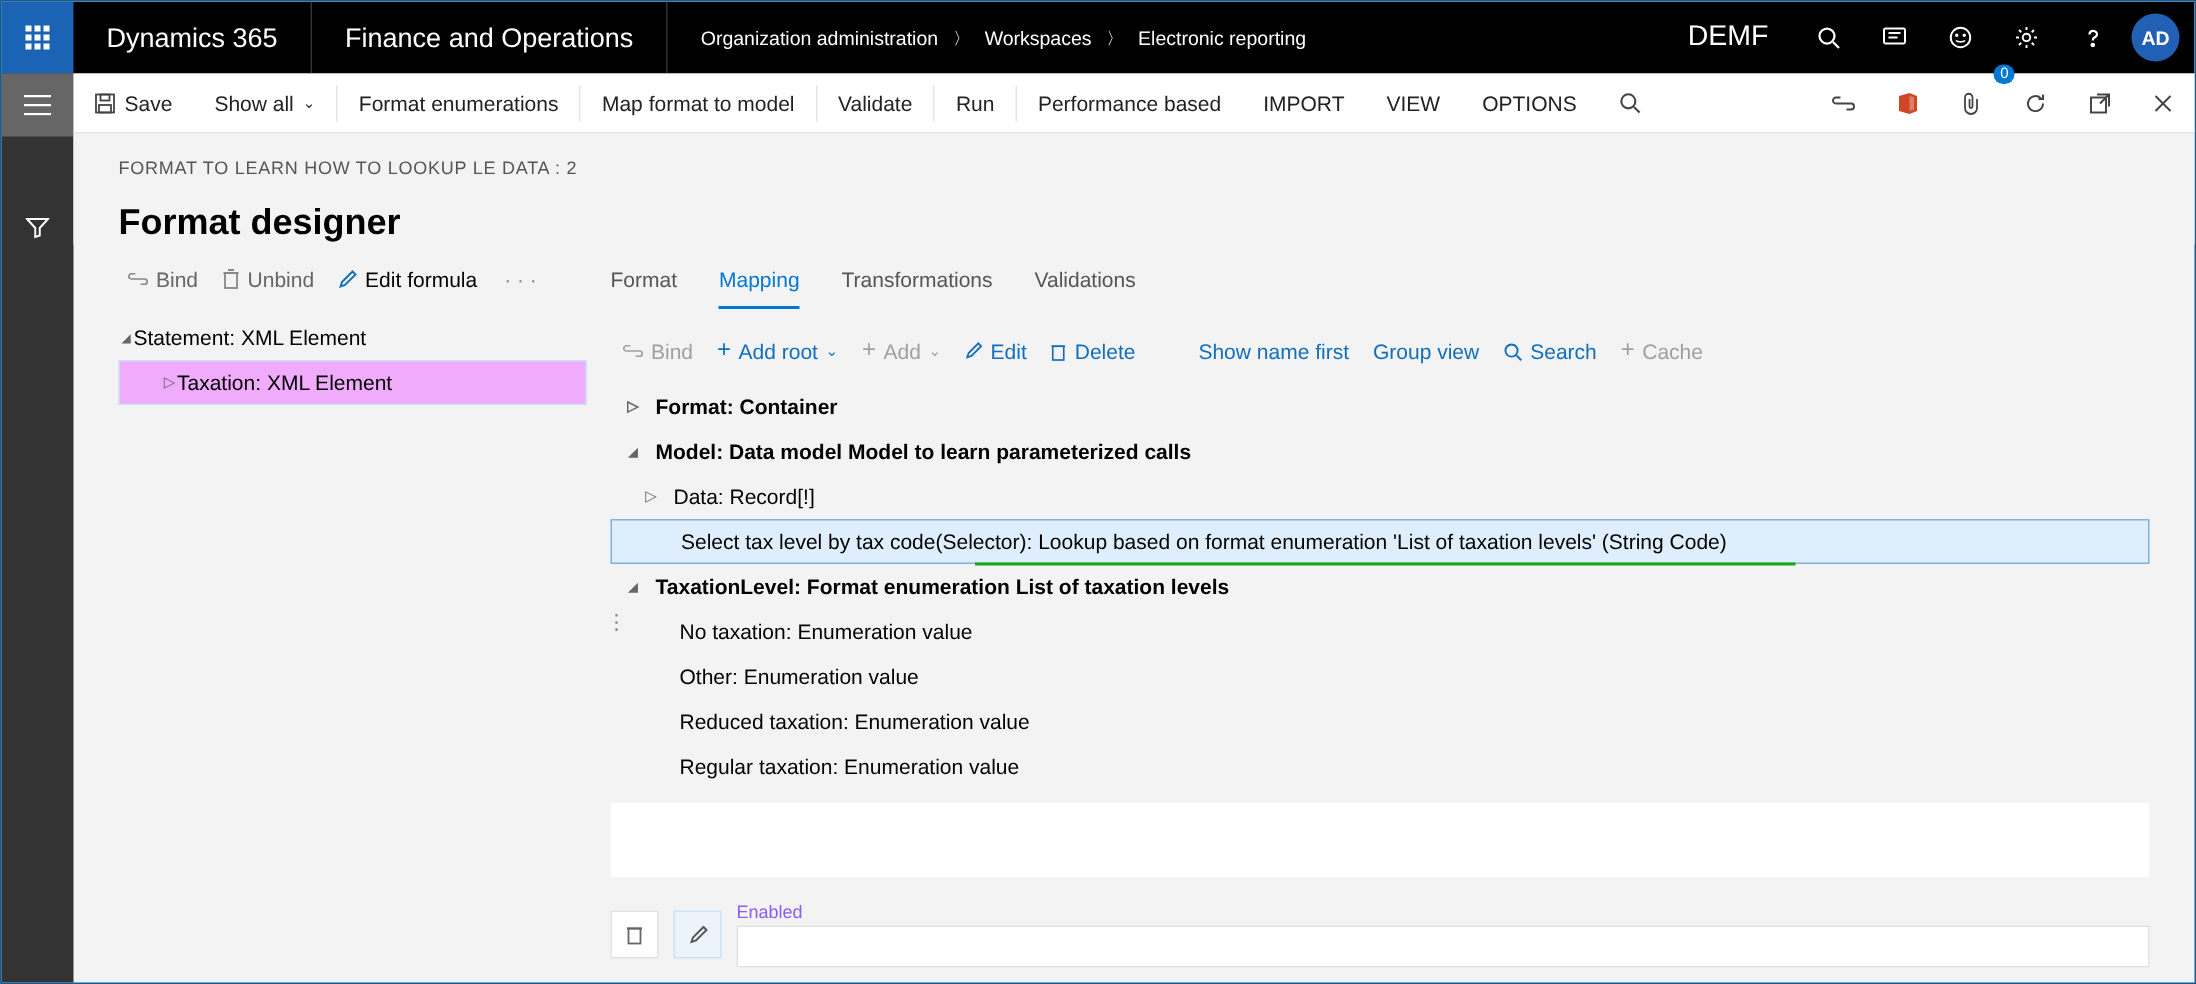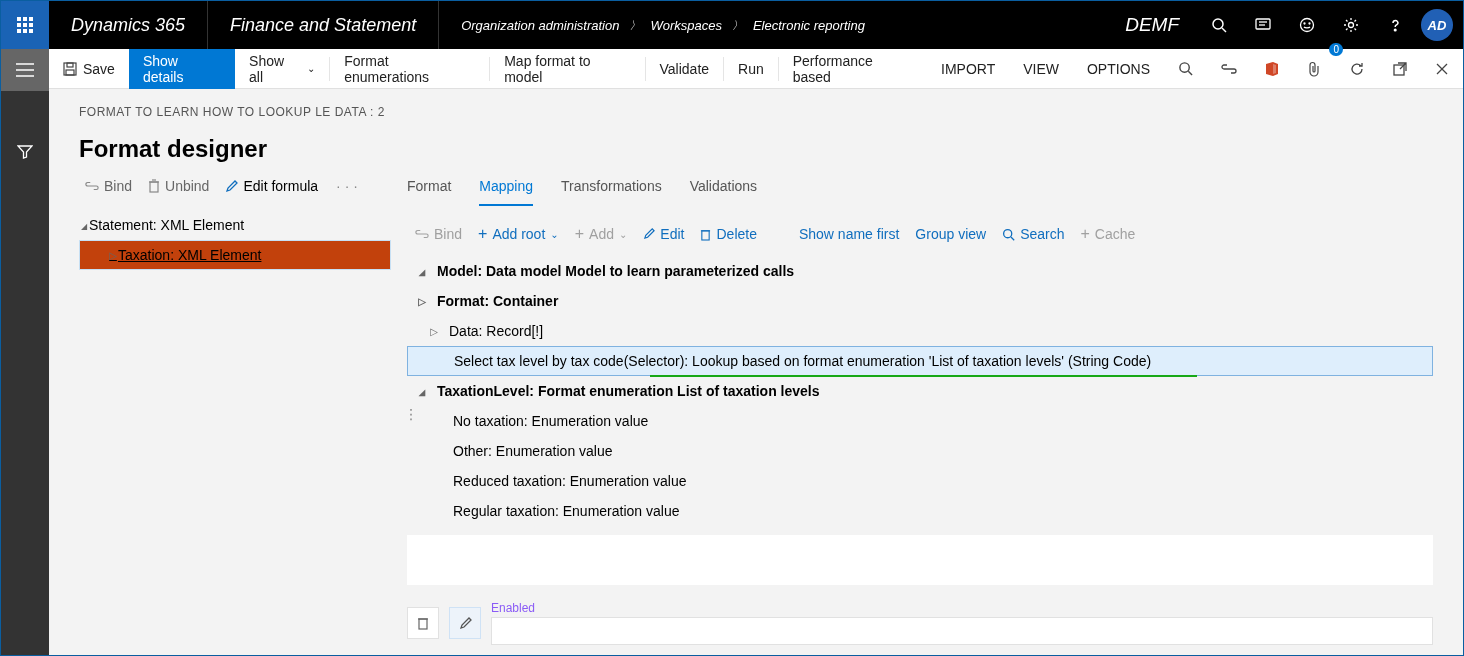--- a/index.html
+++ b/index.html
@@ -1,20 +1,20 @@
 <!DOCTYPE html>
 <html><head>
 <meta charset="utf-8">
 <style>
   * { box-sizing: border-box; margin: 0; padding: 0; font-family: "Segoe UI", Arial, sans-serif; }
   html, body { width: 1464px; height: 656px; overflow: hidden; background: #f3f3f3; }
   body { border: 1px solid #0a5ea0; }
 
   
-  .topbar { height: 48px; background: #000; color: #fff; display: flex; align-items: center; font-style: italic; }
+  .topbar { height: 48px; background: #000; color: #fff; display: flex; align-items: center; }
   .waffle { width: 48px; height: 48px; display:flex; align-items:center; justify-content:center; background:#1a63b5; }
   .waffle-grid { display:grid; grid-template-columns:repeat(3,4px); grid-template-rows:repeat(3,4px); gap:2px; }
   .waffle-grid span { background:#fff; }
   .brand { font-size:18px; padding:0 22px; }
   .brand-divider { width:1px; height:48px; background:#333; }
   .module { font-size:18px; font-weight:300; padding:0 22px; }
   .breadcrumbs { display:flex; align-items:center; font-size:13px; gap:10px; padding-left:22px; }
   .chev { font-size:11px; color:#fff; }
   .topbar-fill { flex:1; }
   .company { font-size:19px; margin-right:18px; }
@@ -54,21 +54,21 @@
   
   .lp-tools { display:flex; align-items:center; gap:4px; padding:6px 0 6px 30px; font-size:14px; color:#555;}
   .lp-btn { display:flex; align-items:center; gap:5px; padding:4px 6px; color:#666; cursor:pointer;}
   .lp-btn.blue { color:#000000; }
   .more-dots { color:#888; padding:4px 8px; cursor:pointer; }
 
   
   .ltree { padding:6px 6px 6px 30px; font-size:14px; }
   .ltree-row { display:flex; align-items:center; gap:0; height:30px; padding-left:28px; cursor:pointer; }
   .ltree-row.l0 { padding-left:0px; }
-  .ltree-row.sel { background:#c2410c; border:1px solid #c7e0f4;text-decoration:underline; }
+  .ltree-row.sel { background:#f0abfc; border:1px solid #c7e0f4; }
   .caret { width:10px; display:inline-block; font-size:10px; color:#666; text-align:center;}
   .caret.right::before{content:"▷";}
   .caret.down::before{content:"◢"; font-size:8px;}
 
   
   .tabs { display:flex; gap:28px; padding:6px 0 6px 0; border-bottom:0; font-size:14px;}
   .tab { padding:4px 0 10px 0; color:#555; cursor:pointer; }
   .tab.active { color:#0078d4; border-bottom:2px solid #0078d4; }
 
   
@@ -111,21 +111,21 @@
         <span></span>
         <span></span>
         <span></span>
         <span></span>
         <span></span>
         <span></span>
       </div>
   </div>
   <div class="brand">Dynamics 365</div>
   <div class="brand-divider"></div>
-  <div class="module">Finance and Statement</div>
+  <div class="module">Finance and Operations</div>
   <div class="brand-divider"></div>
   <div class="breadcrumbs">
     <span>Organization administration</span>
     <span class="chev">〉</span>
     <span>Workspaces</span>
     <span class="chev">〉</span>
     <span>Electronic reporting</span>
   </div>
   <div class="topbar-fill"></div>
   <div class="company">DEMF</div>
@@ -187,23 +187,20 @@
 
 <div class="cmdbar-wrap">
   <div class="cmdbar-item">
     <svg width="14" height="14" viewBox="0 0 14 14" fill="none" stroke="#444" stroke-width="1.2">
         <rect x="1" y="1" width="12" height="12"></rect>
         <rect x="4" y="1" width="6" height="4"></rect>
         <rect x="3" y="8" width="8" height="5"></rect>
       </svg>
     <span>Save</span>
   </div>
-  <div class="cmdbar-item blue">
-      <span>Show details</span>
-    </div>
   <div class="cmdbar-item">
       <span>Show all</span>
       <span style="font-size:10px">⌄</span>
     </div>
   <div class="cmdbar-sep"></div>
   <div class="cmdbar-item">
       <span>Format enumerations</span>
     </div>
   <div class="cmdbar-sep"></div>
   <div class="cmdbar-item">
@@ -375,26 +372,26 @@
           <span>Search</span>
         </div>
       <div class="rp-btn dis">
           <span style="font-size:16px;line-height:12px">+</span>
           <span>Cache</span>
         </div>
     </div>
 
     <div class="rtree">
       <div class="rtree-row bold ind0">
+          <span class="caret right"></span>
+          <span>Format: Container</span>
+        </div>
+      <div class="rtree-row bold ind0">
           <span class="caret down"></span>
           <span>Model: Data model Model to learn parameterized calls</span>
-        </div>
-      <div class="rtree-row bold ind0">
-          <span class="caret right"></span>
-          <span>Format: Container</span>
         </div>
       <div class="rtree-row ind1">
           <span class="caret right"></span>
           <span>Data: Record[!]</span>
         </div>
       <div class="rtree-row ind2 sel underline-green">
           <span>Select tax level by tax code(Selector): Lookup based on format enumeration 'List of taxation levels' (String Code)</span>
         </div>
       <div class="rtree-row bold ind0">
           <span class="caret down"></span>

